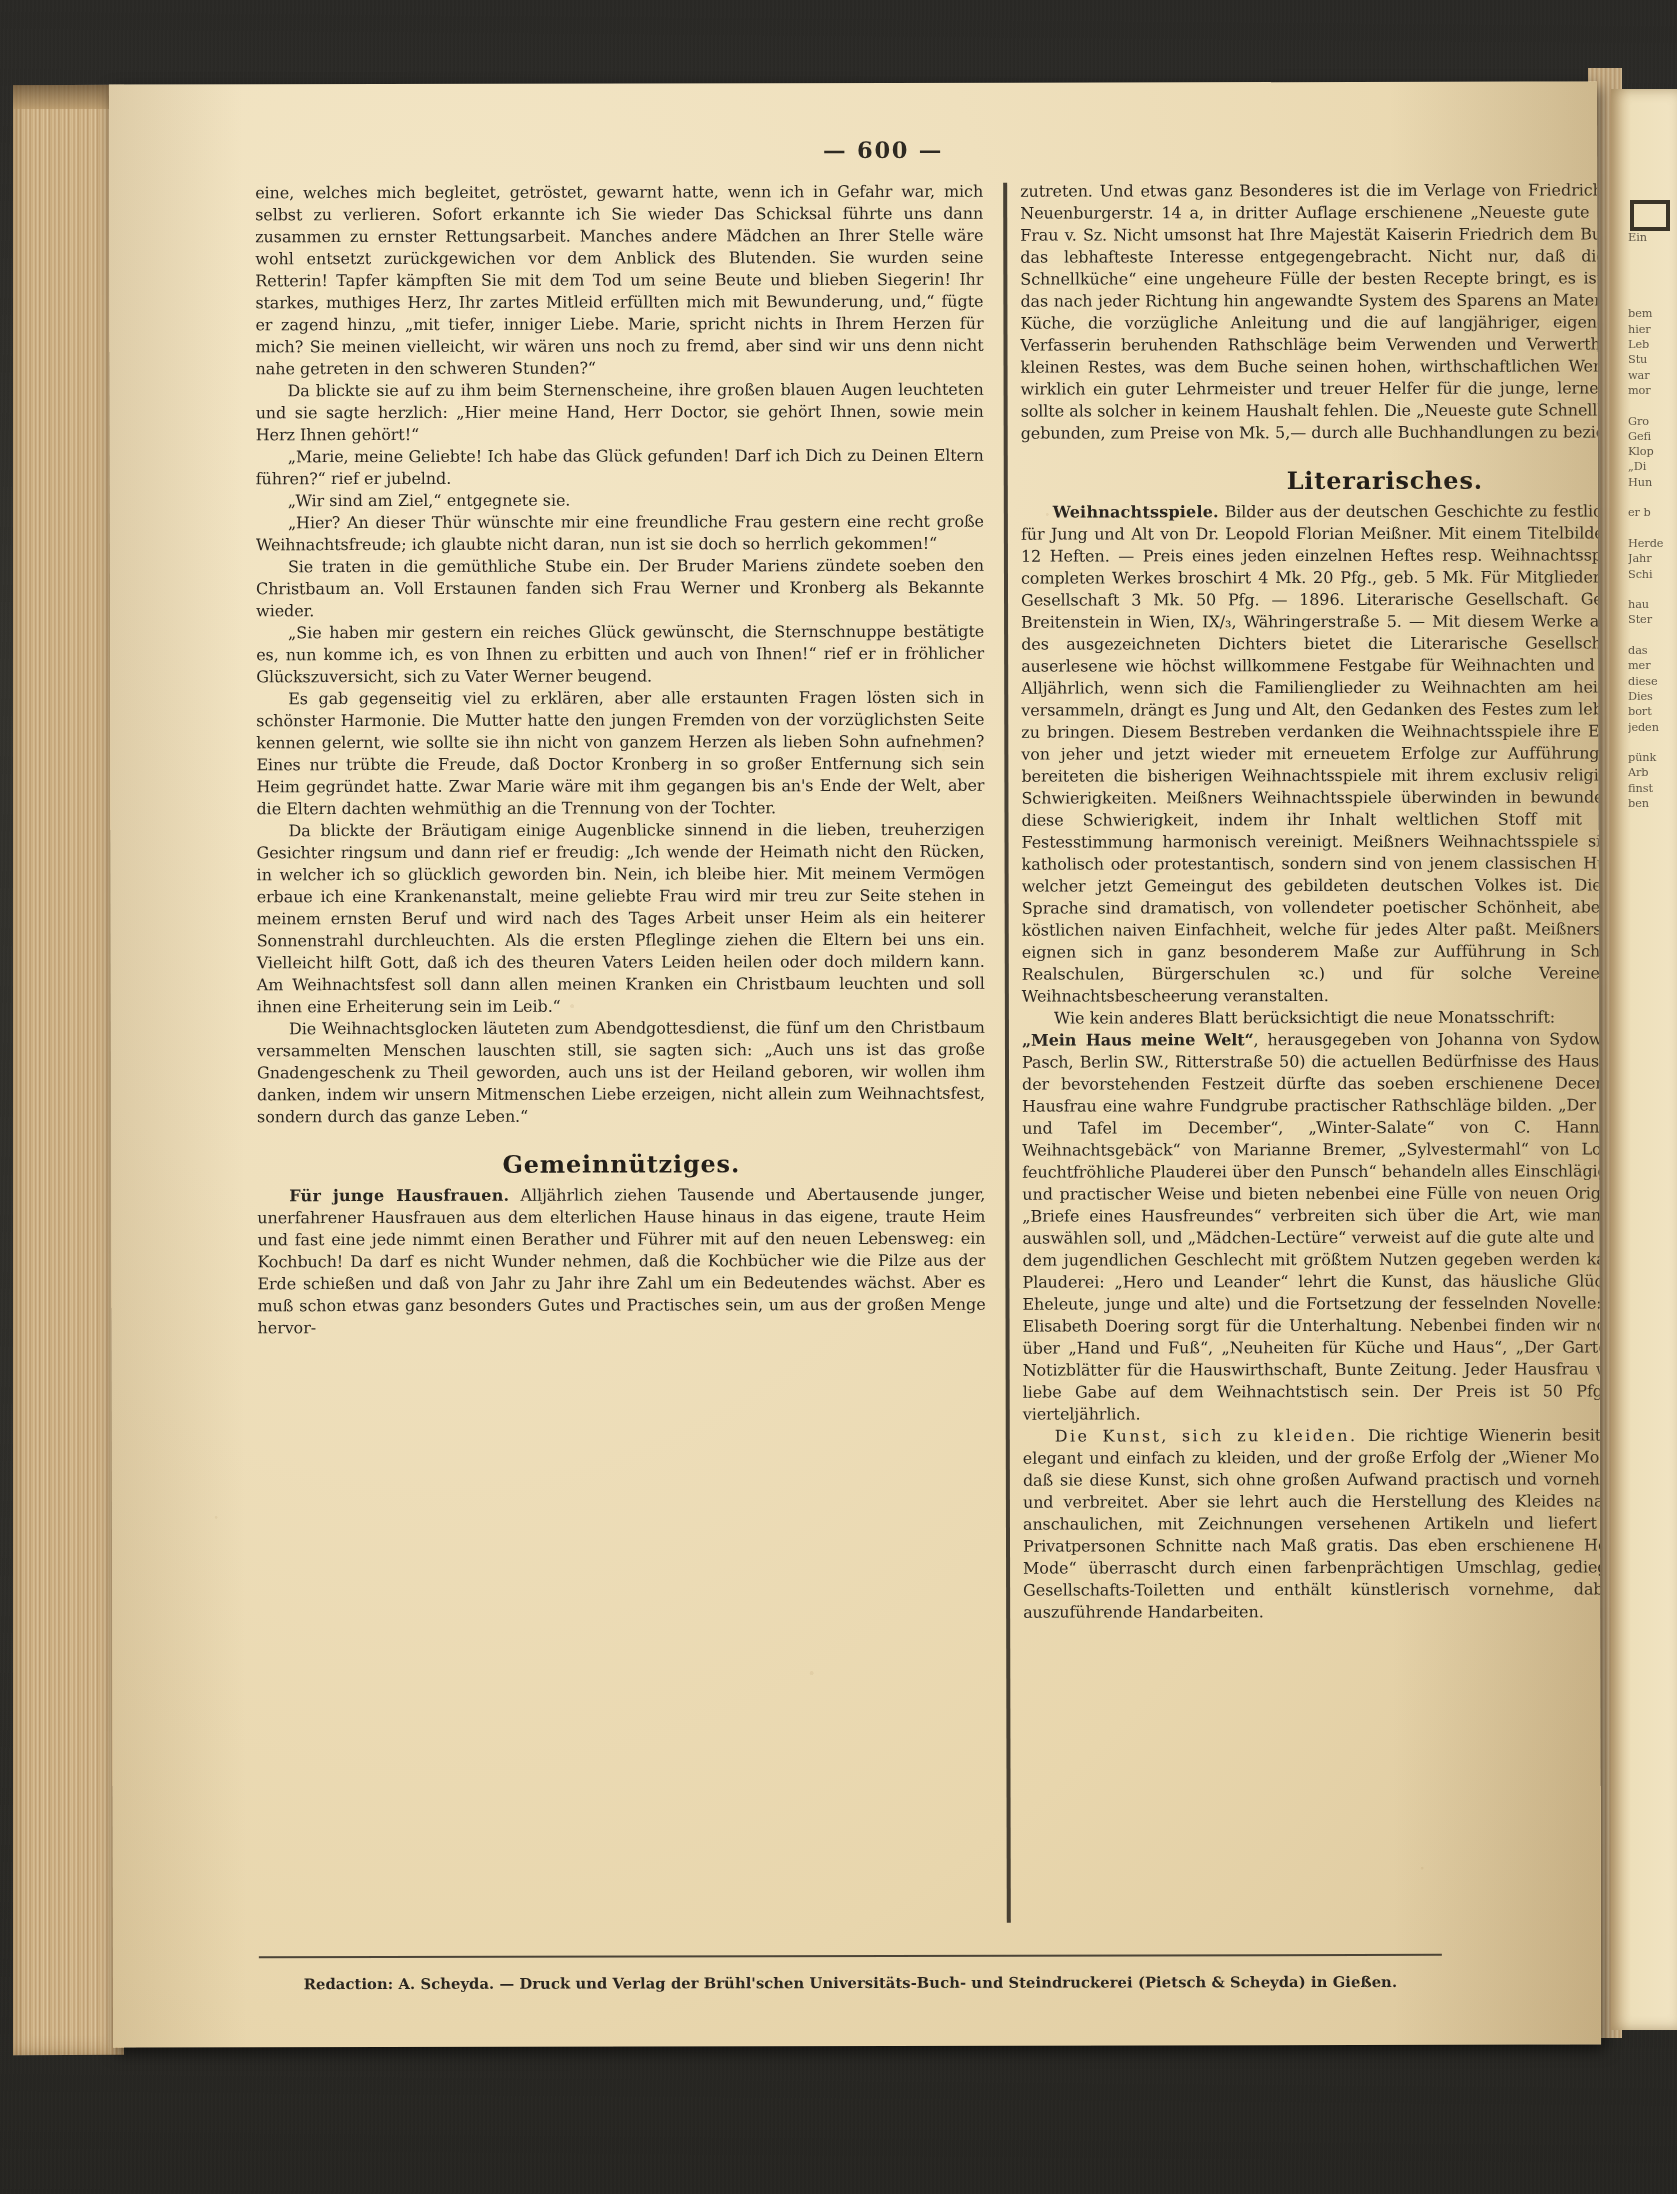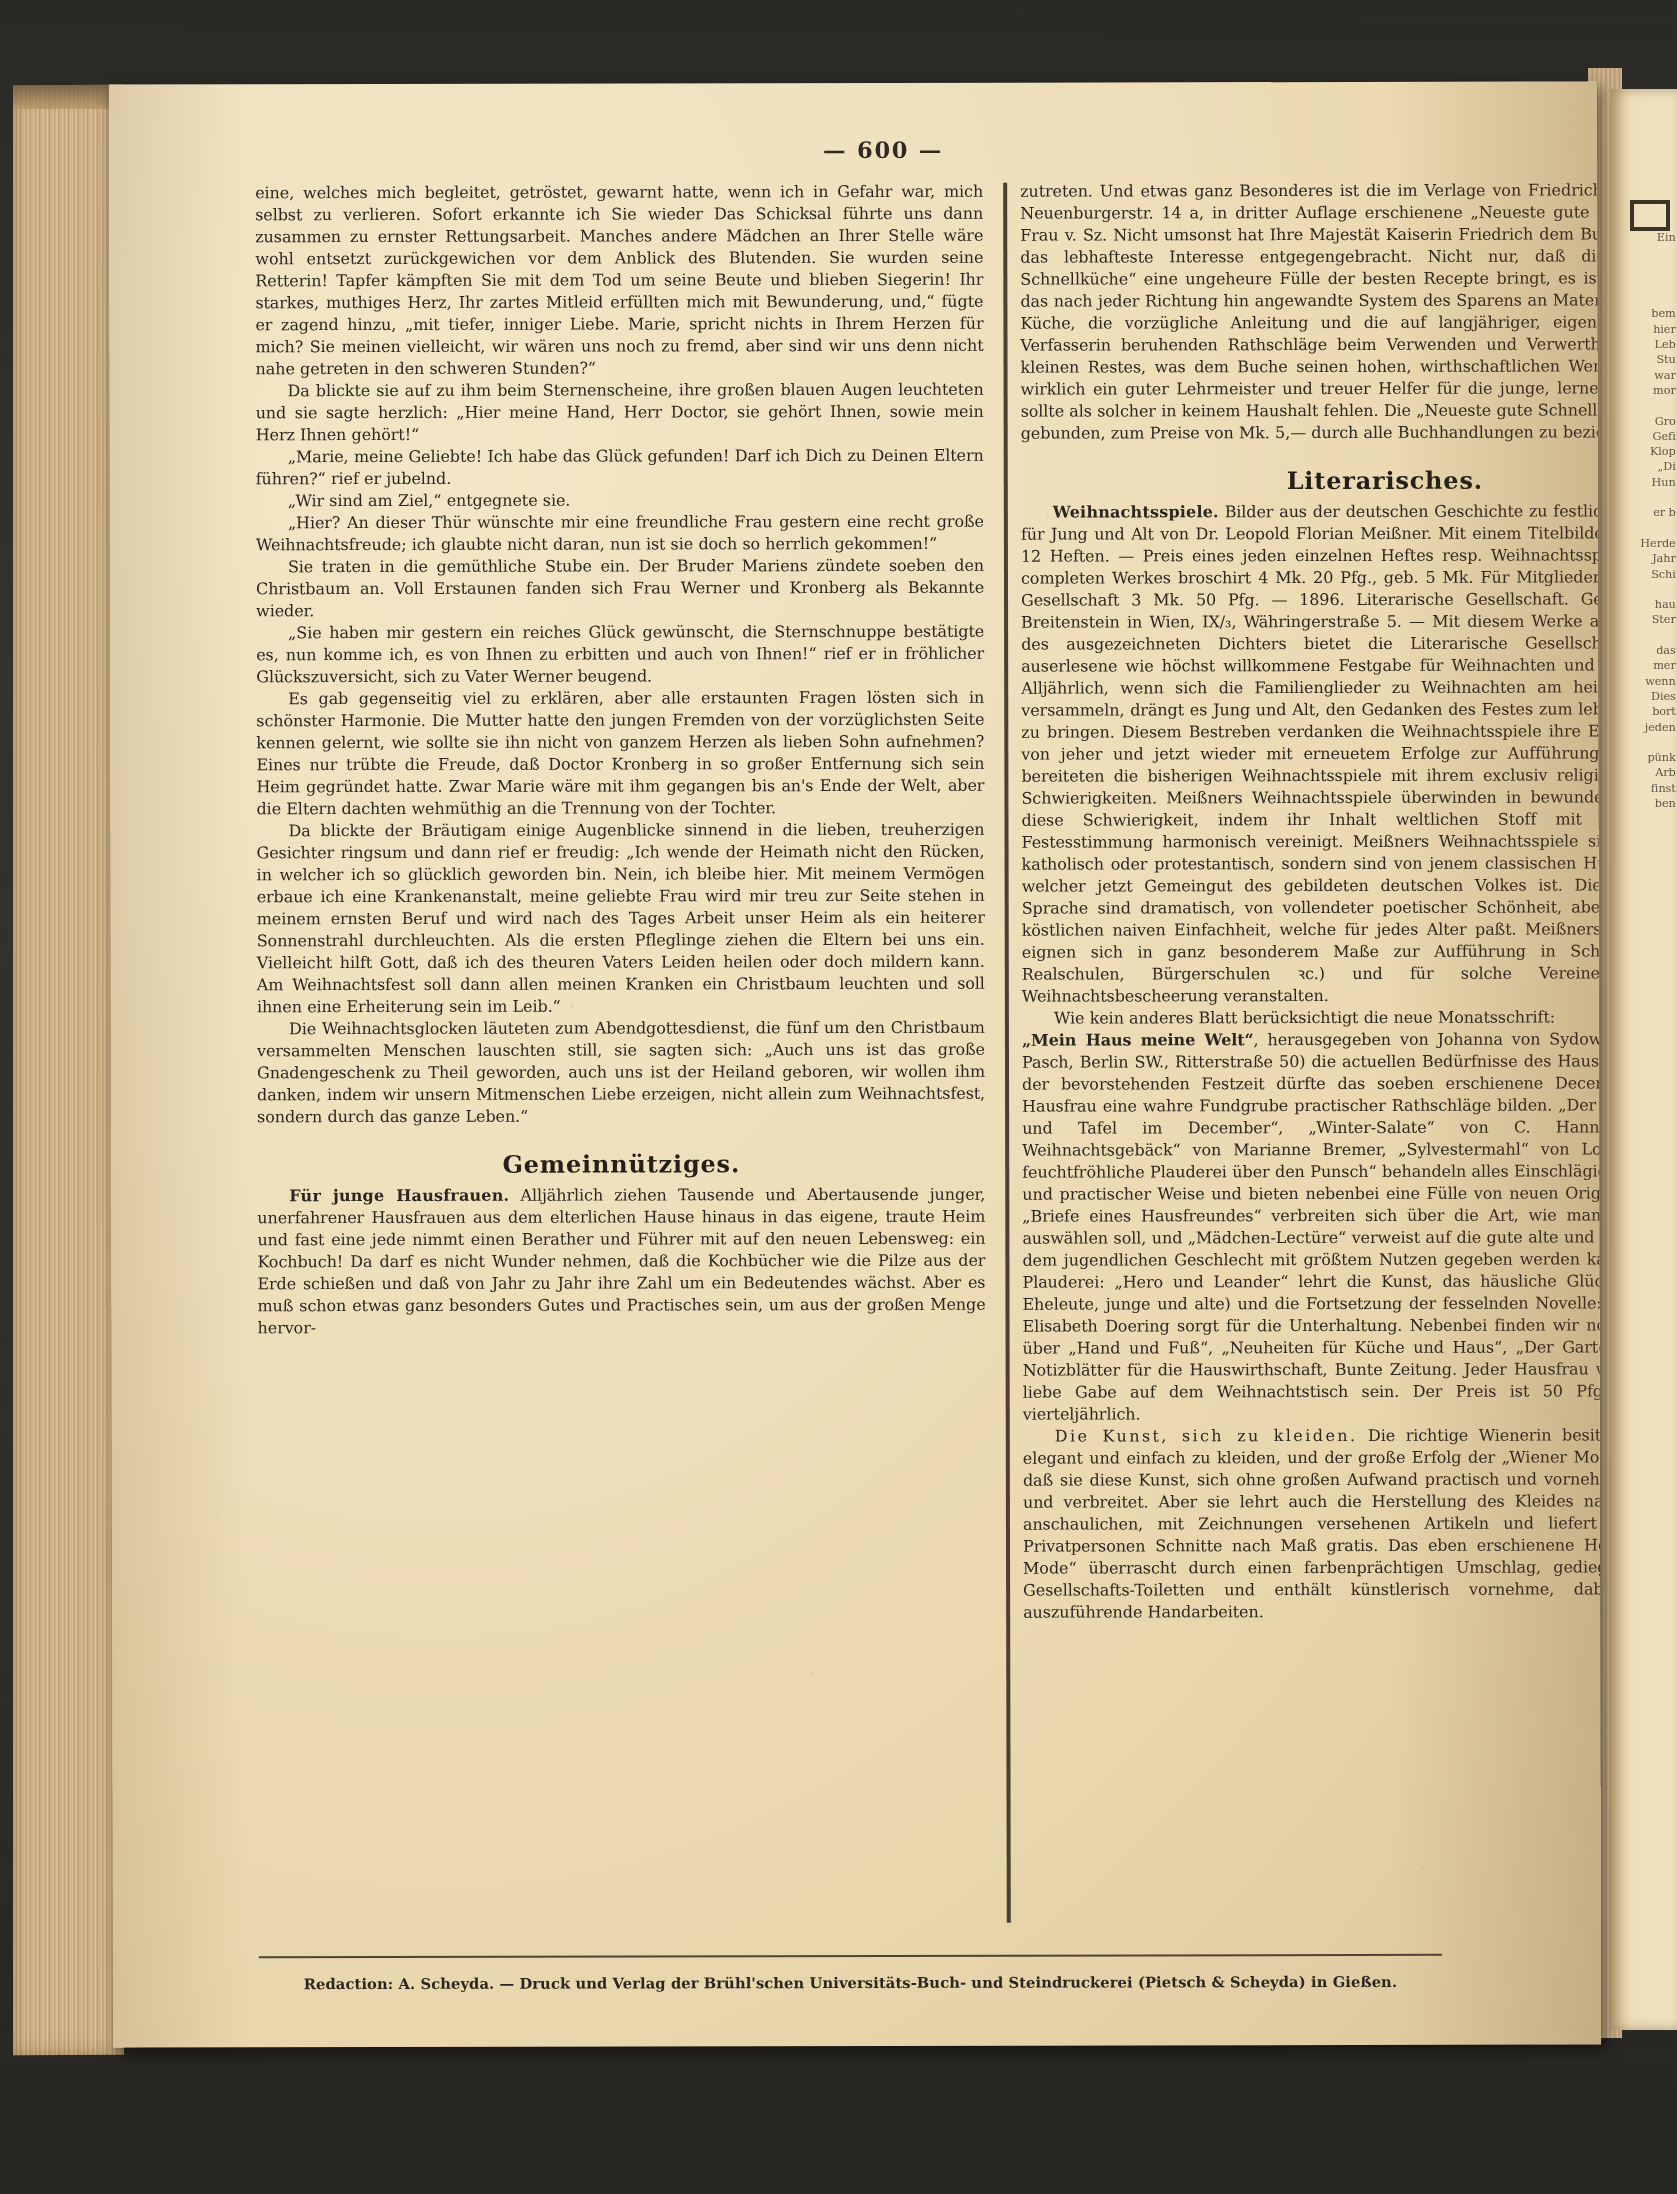--- a/index.html
+++ b/index.html
@@ -51,21 +51,21 @@
       radial-gradient(circle at 56% 34%, rgba(150,110,55,.07) 0 1.1px, transparent 1.7px);}
   
   .sheet:after{content:"";position:absolute;inset:0;pointer-events:none;
     background:linear-gradient(90deg, rgba(120,85,35,.16) 0%, rgba(120,85,35,0) 9%,
                rgba(120,85,35,0) 86%, rgba(110,78,32,.22) 100%);}
 
   
   .recto{position:absolute;left:1611px;top:89px;width:67px;height:1941px;
     background:linear-gradient(90deg,#d7bf95 0%,#eddfba 30%,#f1e4c3 100%);
     box-shadow:inset 5.1px 0 12.5px rgba(100,70,30,.45);
-    overflow:hidden;text-align:right;}
+    overflow:hidden;}
   .recto-col{position:absolute;left:17px;top:141px;right:2.3px;
     font-family:"DejaVu Serif",serif;font-size:11.3px;line-height:15.3px;
     color:#4a4236;opacity:.88;letter-spacing:-0.1px;}
   .recto-col div{white-space:nowrap;overflow:hidden;}
   .recto-box{position:absolute;left:19px;top:111px;width:32px;height:22.6px;
      border:4px solid #3a3428;}
 
   
   .pagearea{position:absolute;left:146px;top:54px;width:1189px;height:1862px;}
 
@@ -191,21 +191,21 @@
       <div>&nbsp;</div>
       <div>Herde</div>
       <div>Jahr</div>
       <div>Schi</div>
       <div>&nbsp;</div>
       <div>hau</div>
       <div>Ster</div>
       <div>&nbsp;</div>
       <div>das</div>
       <div>mer</div>
-      <div>wenn</div>
+      <div>diese</div>
       <div>Dies</div>
       <div>bort</div>
       <div>jeden</div>
       <div>&nbsp;</div>
       <div>pünk</div>
       <div>Arb</div>
       <div>finst</div>
       <div>ben</div>
     </div>
 </div>

